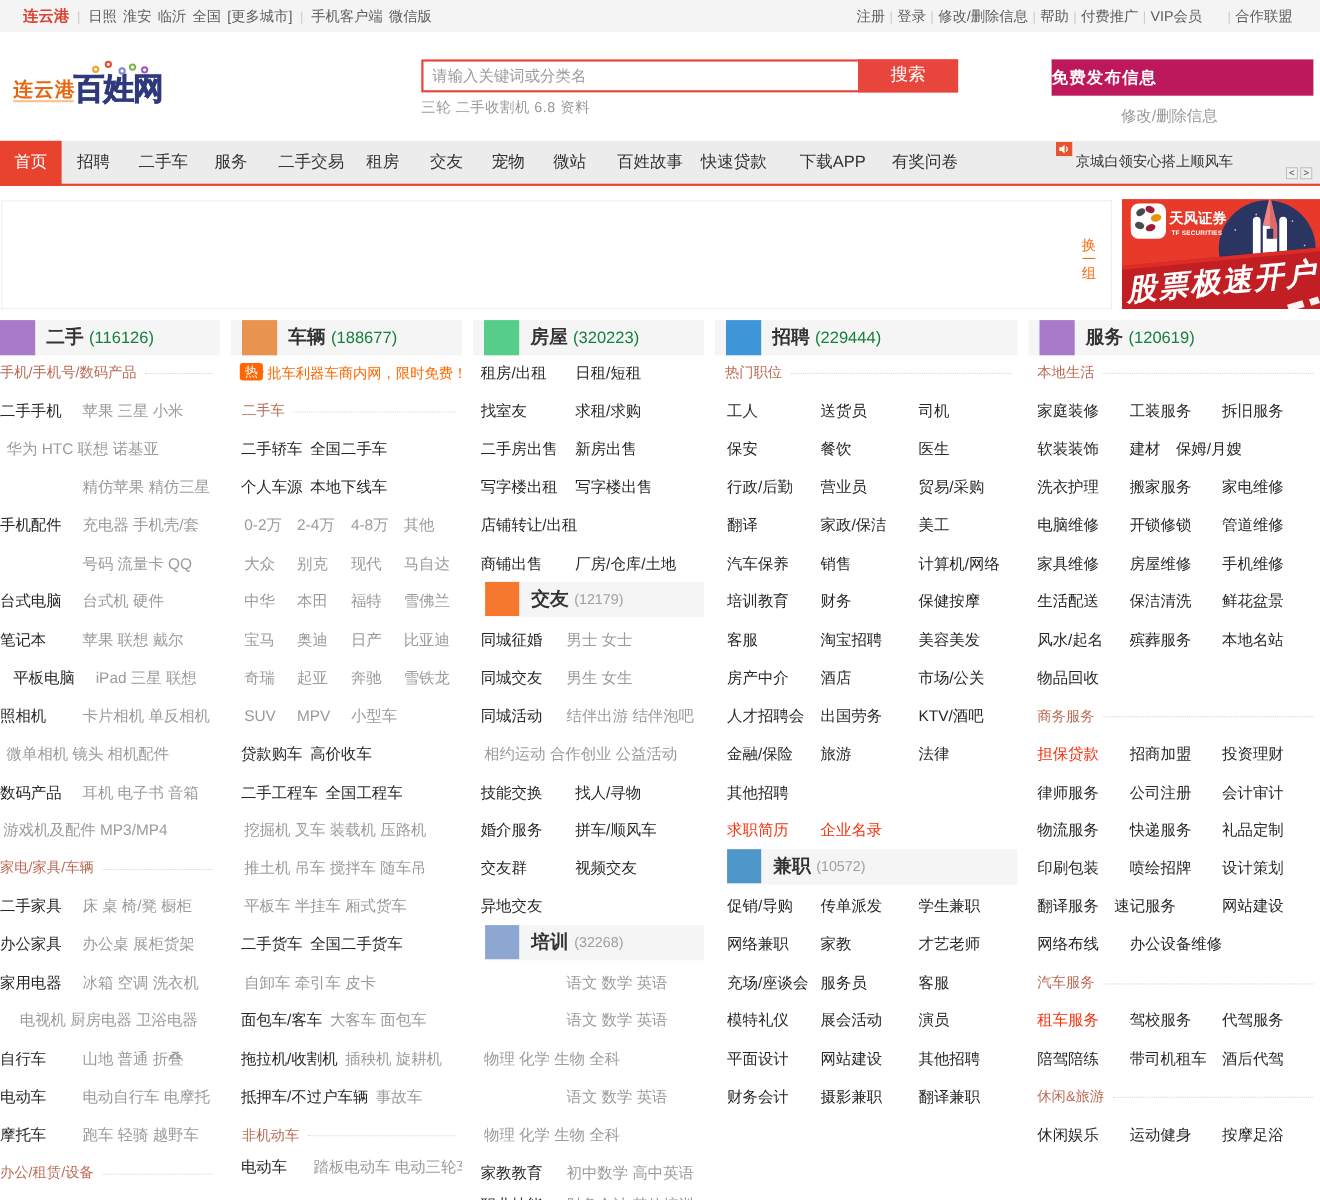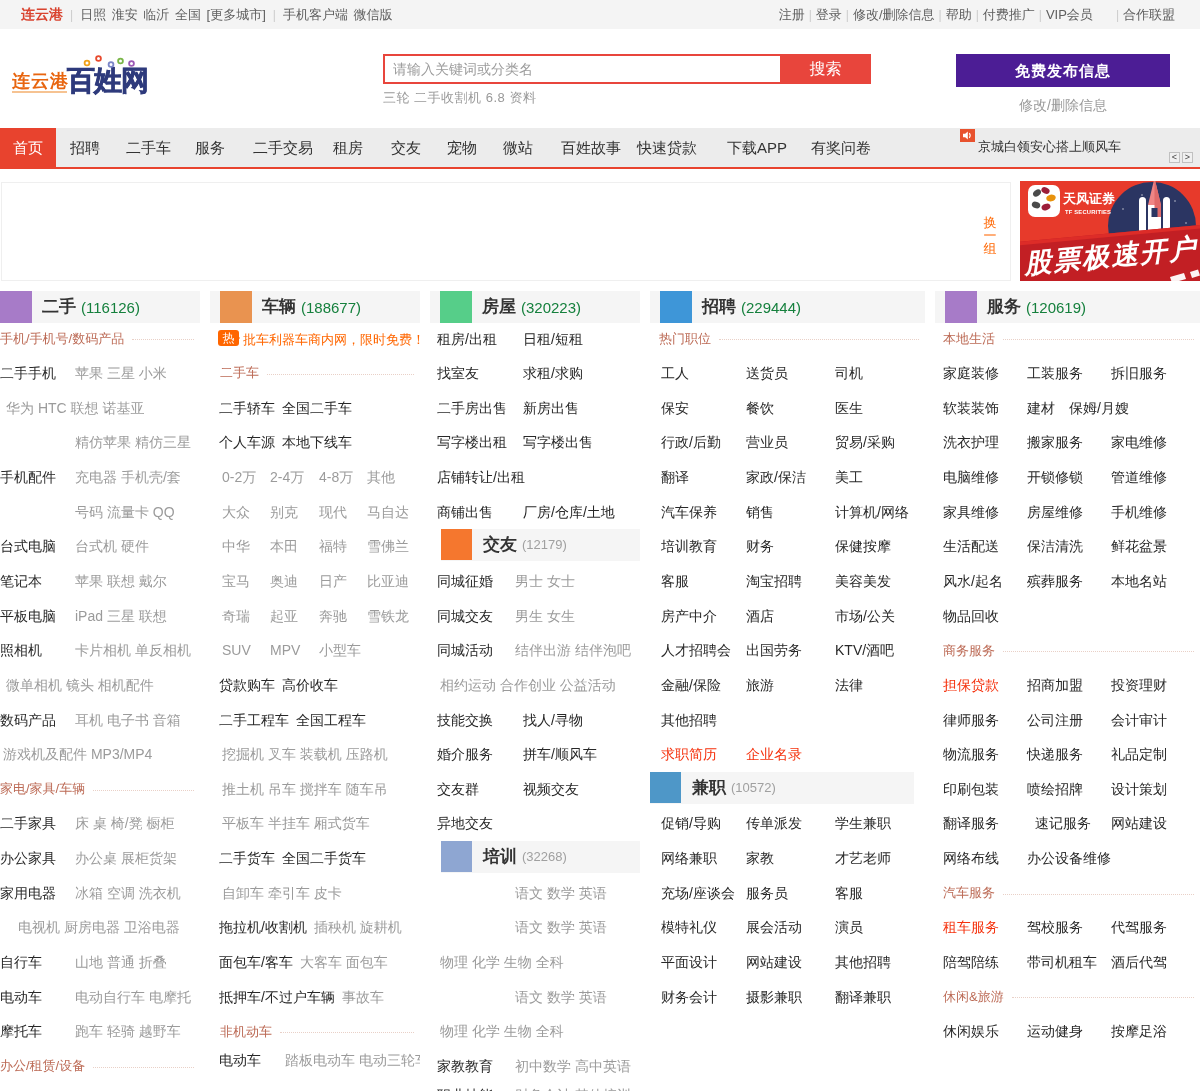--- a/index.html
+++ b/index.html
@@ -9,21 +9,21 @@
 #top .sep{color:#ccc;margin:0 5px;font-size:12px}
 #cityname{color:#d9432f;font-weight:bold;font-size:14px}
 
 #lg1{left:12px;top:69px;font-size:18px;font-weight:bold;color:#e8650f;letter-spacing:1px}
 #lg1u{left:12px;top:91px;width:55px;height:2px;background:#f6c392}
 #lg2{left:67px;top:62px;font-size:28px;font-weight:900;color:#2e3a7c;letter-spacing:-1px;-webkit-text-stroke:.7px #2e3a7c}
 #sbox{left:383px;top:54px;width:488px;height:30px;border:2px solid #e8453c;background:#fff}
 #sbox .ph{position:absolute;left:8px;top:0;line-height:26px;font-size:14px;color:#9c9c9c}
 #sbtn{left:780px;top:54px;width:91px;height:30px;background:#e8453c;color:#fff;font-size:16px;text-align:center;line-height:30px}
 #hotw{left:383px;top:89px;font-size:13px;color:#999;letter-spacing:.5px}
-#pbtn{left:956px;top:54px;width:214px;height:33px;background:#4c1d95;color:#fff;font-size:15px;font-weight:bold;text-align:center;line-height:33px;letter-spacing:1px}
+#pbtn{left:956px;top:54px;width:238px;height:33px;background:#be185d;color:#fff;font-size:15px;font-weight:bold;text-align:left;line-height:33px;letter-spacing:1px}
 #pmod{left:956px;top:97px;width:214px;text-align:center;font-size:14px;color:#999}
 
 #nav{position:absolute;left:0;top:128px;width:1200px;height:41px;background:#ececec;border-bottom:2px solid #e8432e}
 #nav span{position:absolute;top:0;line-height:39px;font-size:15px;color:#333}
 #nhome{left:0;top:128px;width:56px;height:41px;background:#e8432e;color:#fff;font-size:15px;text-align:center;line-height:39px;z-index:2}
 
 #ntxt{left:978px;top:134px;font-size:13px;color:#333;line-height:26px}
 .arr{top:152px;width:11px;height:11px;border:1px solid #c0c0c0;background:#f0f0f0;color:#444;font-size:9px;line-height:9px;text-align:center}
 
 #bnbox{left:1px;top:182px;width:1010px;height:99px;border:1px solid #efefef}
@@ -138,21 +138,21 @@
         <span>手机/手机号/数码产品</span>
         <i></i>
       </div>
       <div class="r" style="padding-left:0px"><b style="display:inline-block;width:75px">二手手机</b>苹果 三星 小米</div>
       <div class="r" style="padding-left:6px">华为 HTC 联想 诺基亚</div>
       <div class="r" style="padding-left:75px">精仿苹果 精仿三星</div>
       <div class="r" style="padding-left:0px"><b style="display:inline-block;width:75px">手机配件</b>充电器 手机壳/套</div>
       <div class="r" style="padding-left:75px">号码 流量卡 QQ</div>
       <div class="r" style="padding-left:0px"><b style="display:inline-block;width:75px">台式电脑</b>台式机 硬件</div>
       <div class="r" style="padding-left:0px"><b style="display:inline-block;width:75px">笔记本</b>苹果 联想 戴尔</div>
-      <div class="r" style="padding-left:0px"><b style="display:inline-block;width:75px">平板电脑</b>iPad 三星 联想</div>
+      <div class="r" style="padding-left:12px"><b style="display:inline-block;width:75px">平板电脑</b>iPad 三星 联想</div>
       <div class="r" style="padding-left:0px"><b style="display:inline-block;width:75px">照相机</b>卡片相机 单反相机</div>
       <div class="r" style="padding-left:6px">微单相机 镜头 相机配件</div>
       <div class="r" style="padding-left:0px"><b style="display:inline-block;width:75px">数码产品</b>耳机 电子书 音箱</div>
       <div class="r" style="padding-left:3px">游戏机及配件 MP3/MP4</div>
       <div class="sec" style="padding-left:0px">
         <span>家电/家具/车辆</span>
         <i></i>
       </div>
       <div class="r" style="padding-left:0px"><b style="display:inline-block;width:75px">二手家具</b>床 桌 椅/凳 橱柜</div>
       <div class="r" style="padding-left:0px"><b style="display:inline-block;width:75px">办公家具</b>办公桌 展柜货架</div>
@@ -212,22 +212,22 @@
         <s style="left:60px">MPV</s>
         <s style="left:109px">小型车</s>
       </div>
       <div class="r" style="padding-left:9px"><b>贷款购车 高价收车</b></div>
       <div class="r" style="padding-left:9px"><b>二手工程车 全国工程车</b></div>
       <div class="r" style="padding-left:12px">挖掘机 叉车 装载机 压路机</div>
       <div class="r" style="padding-left:12px">推土机 吊车 搅拌车 随车吊</div>
       <div class="r" style="padding-left:12px">平板车 半挂车 厢式货车</div>
       <div class="r" style="padding-left:9px"><b>二手货车 全国二手货车</b></div>
       <div class="r" style="padding-left:12px">自卸车 牵引车 皮卡</div>
+      <div class="r" style="padding-left:9px"><b>面包车/客车</b> 大客车 面包车</div>
       <div class="r" style="padding-left:9px"><b>拖拉机/收割机</b> 插秧机 旋耕机</div>
-      <div class="r" style="padding-left:9px"><b>面包车/客车</b> 大客车 面包车</div>
       <div class="r" style="padding-left:9px"><b>抵押车/不过户车辆</b> 事故车</div>
       <div class="sec" style="padding-left:10px">
         <span>非机动车</span>
         <i></i>
       </div>
       <div class="r" style="padding-left:9px;margin-top:-6px"><b style="display:inline-block;width:66px">电动车</b>踏板电动车 电动三轮车</div>
     </div>
   </div>
 <div class="col" style="left:430px;width:210px">
     <div class="chead"><span class="sq" style="background:#56ce89;margin-left:10px"></span><b>房屋</b><i>(320223)</i></div>
@@ -319,21 +319,21 @@
         <s style="left:185px"><b>法律</b></s>
       </div>
       <div class="r">
         <s style="left:11px"><b>其他招聘</b></s>
       </div>
       <div class="r">
         <s style="left:11px"><span class="red">求职简历</span></s>
         <s style="left:96px"><span class="red">企业名录</span></s>
       </div>
       <div class="sub">
-        <div class="sh" style="width:264px"><span class="sq" style="background:#4e97c8"></span><b>兼职</b><i>(10572)</i></div>
+        <div class="sh" style="margin-left:11px;width:264px"><span class="sq" style="background:#4e97c8"></span><b>兼职</b><i>(10572)</i></div>
       </div>
       <div class="r">
         <s style="left:11px"><b>促销/导购</b></s>
         <s style="left:96px"><b>传单派发</b></s>
         <s style="left:185px"><b>学生兼职</b></s>
       </div>
       <div class="r">
         <s style="left:11px"><b>网络兼职</b></s>
         <s style="left:96px"><b>家教</b></s>
         <s style="left:185px"><b>才艺老师</b></s>
@@ -423,21 +423,21 @@
         <s style="left:92px"><b>快递服务</b></s>
         <s style="left:176px"><b>礼品定制</b></s>
       </div>
       <div class="r">
         <s style="left:8px"><b>印刷包装</b></s>
         <s style="left:92px"><b>喷绘招牌</b></s>
         <s style="left:176px"><b>设计策划</b></s>
       </div>
       <div class="r">
         <s style="left:8px"><b>翻译服务</b></s>
-        <s style="left:100px"><b>速记服务</b></s>
+        <s style="left:78px"><b>速记服务</b></s>
         <s style="left:176px"><b>网站建设</b></s>
       </div>
       <div class="r">
         <s style="left:8px"><b>网络布线</b></s>
         <s style="left:92px"><b>办公设备维修</b></s>
       </div>
       <div class="sec" style="padding-left:8px">
         <span>汽车服务</span>
         <i></i>
       </div>

